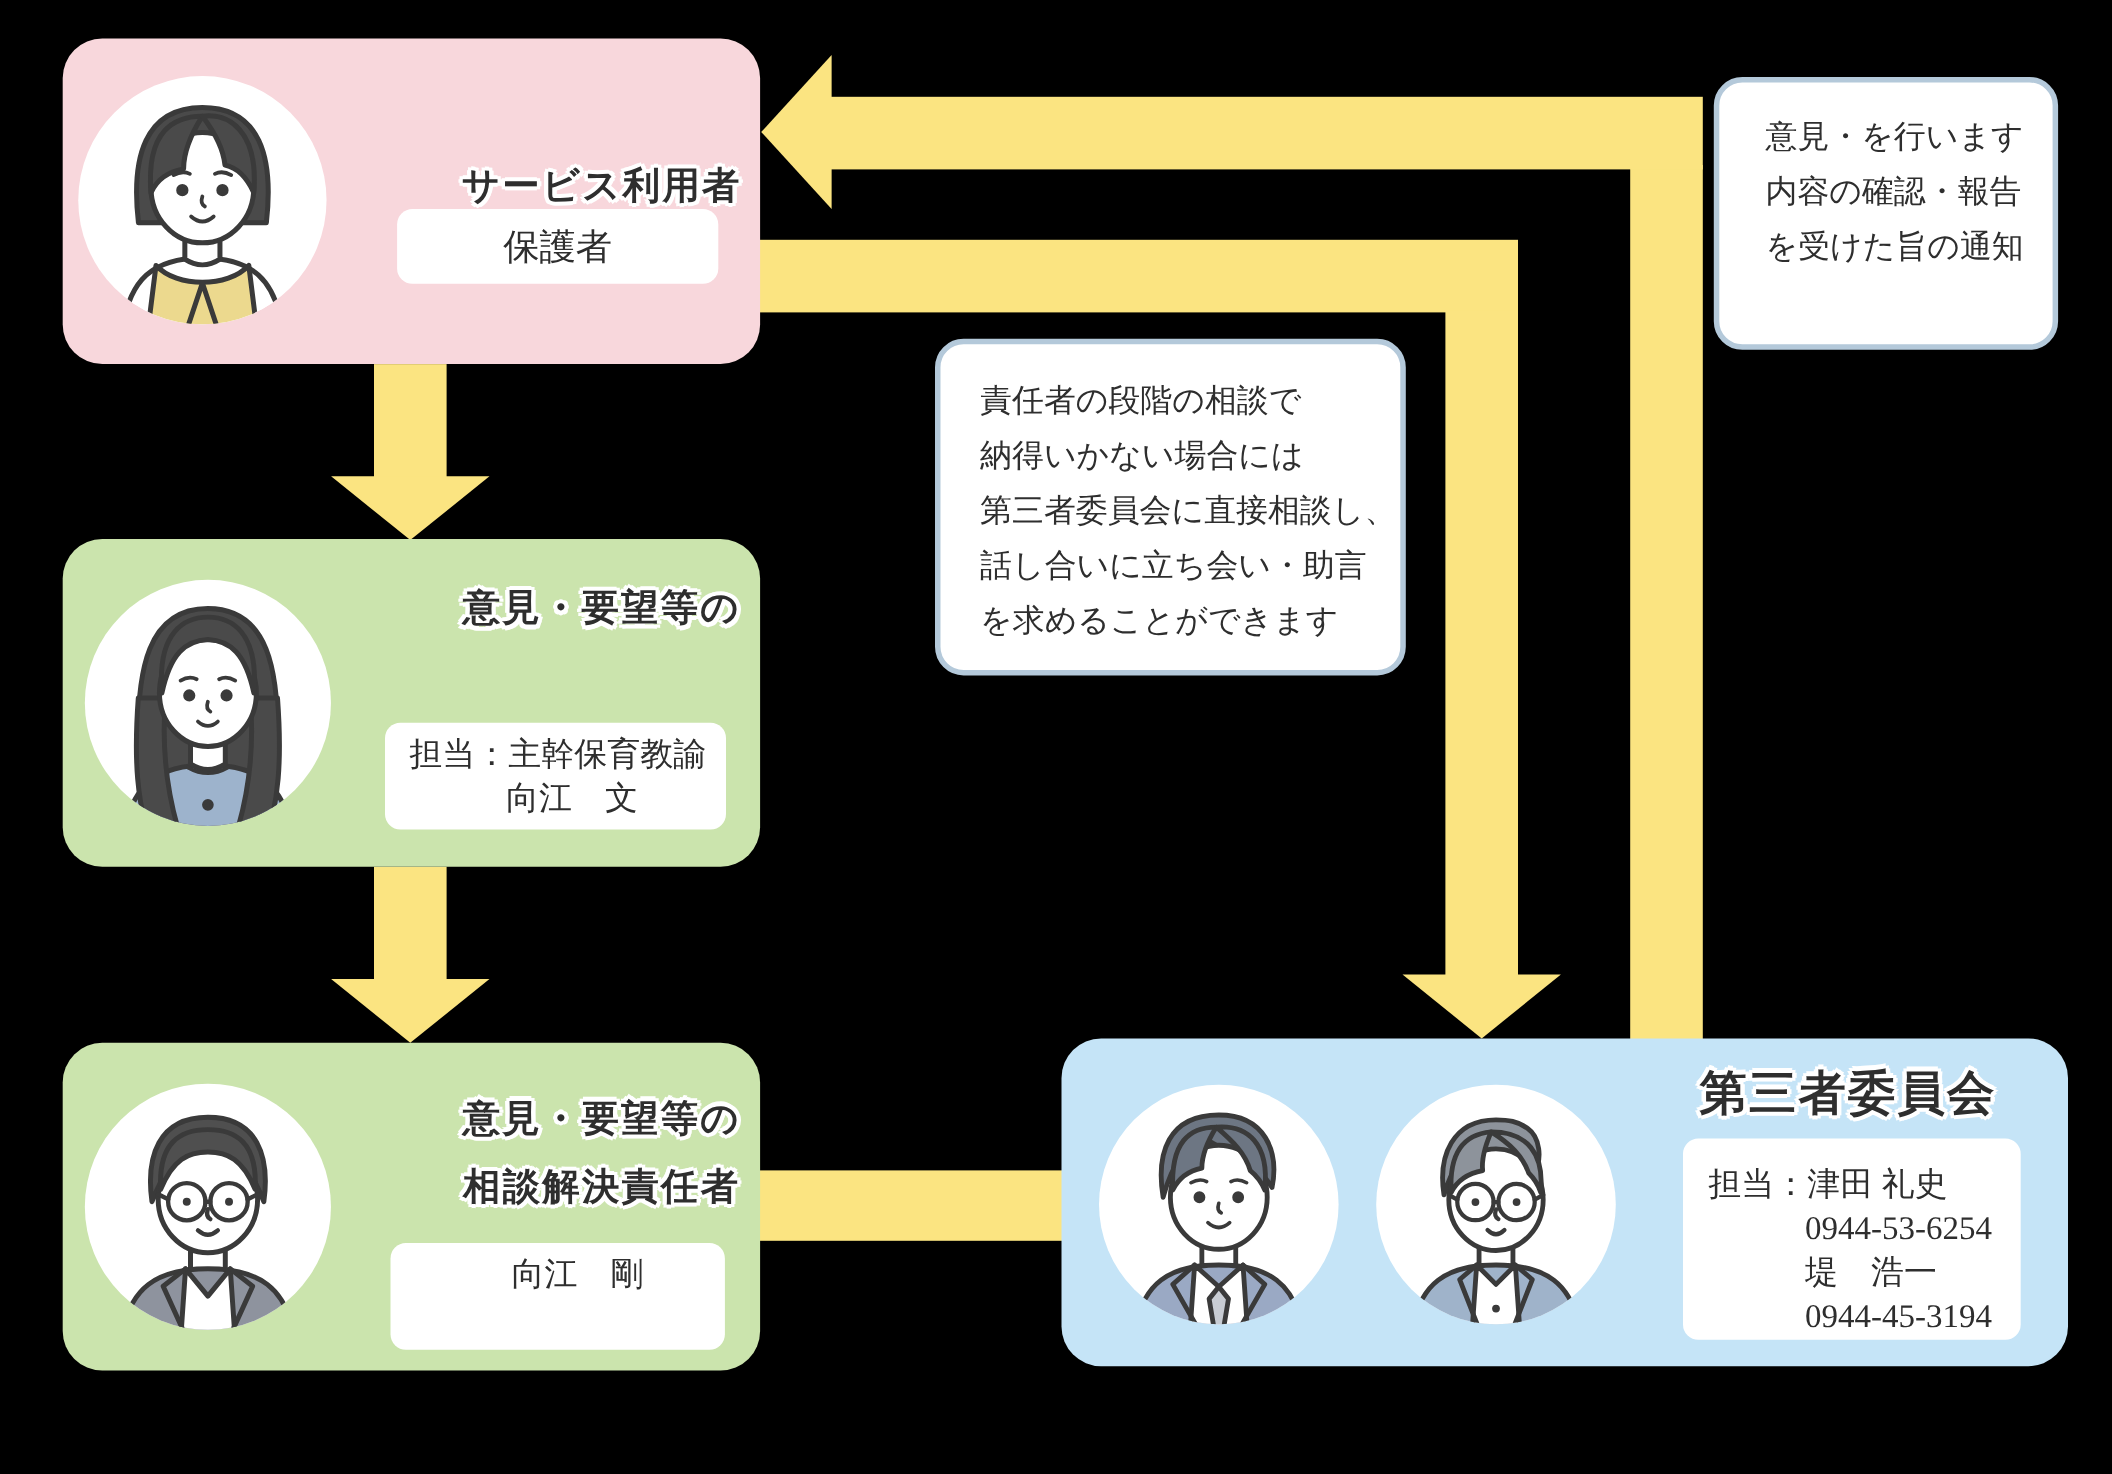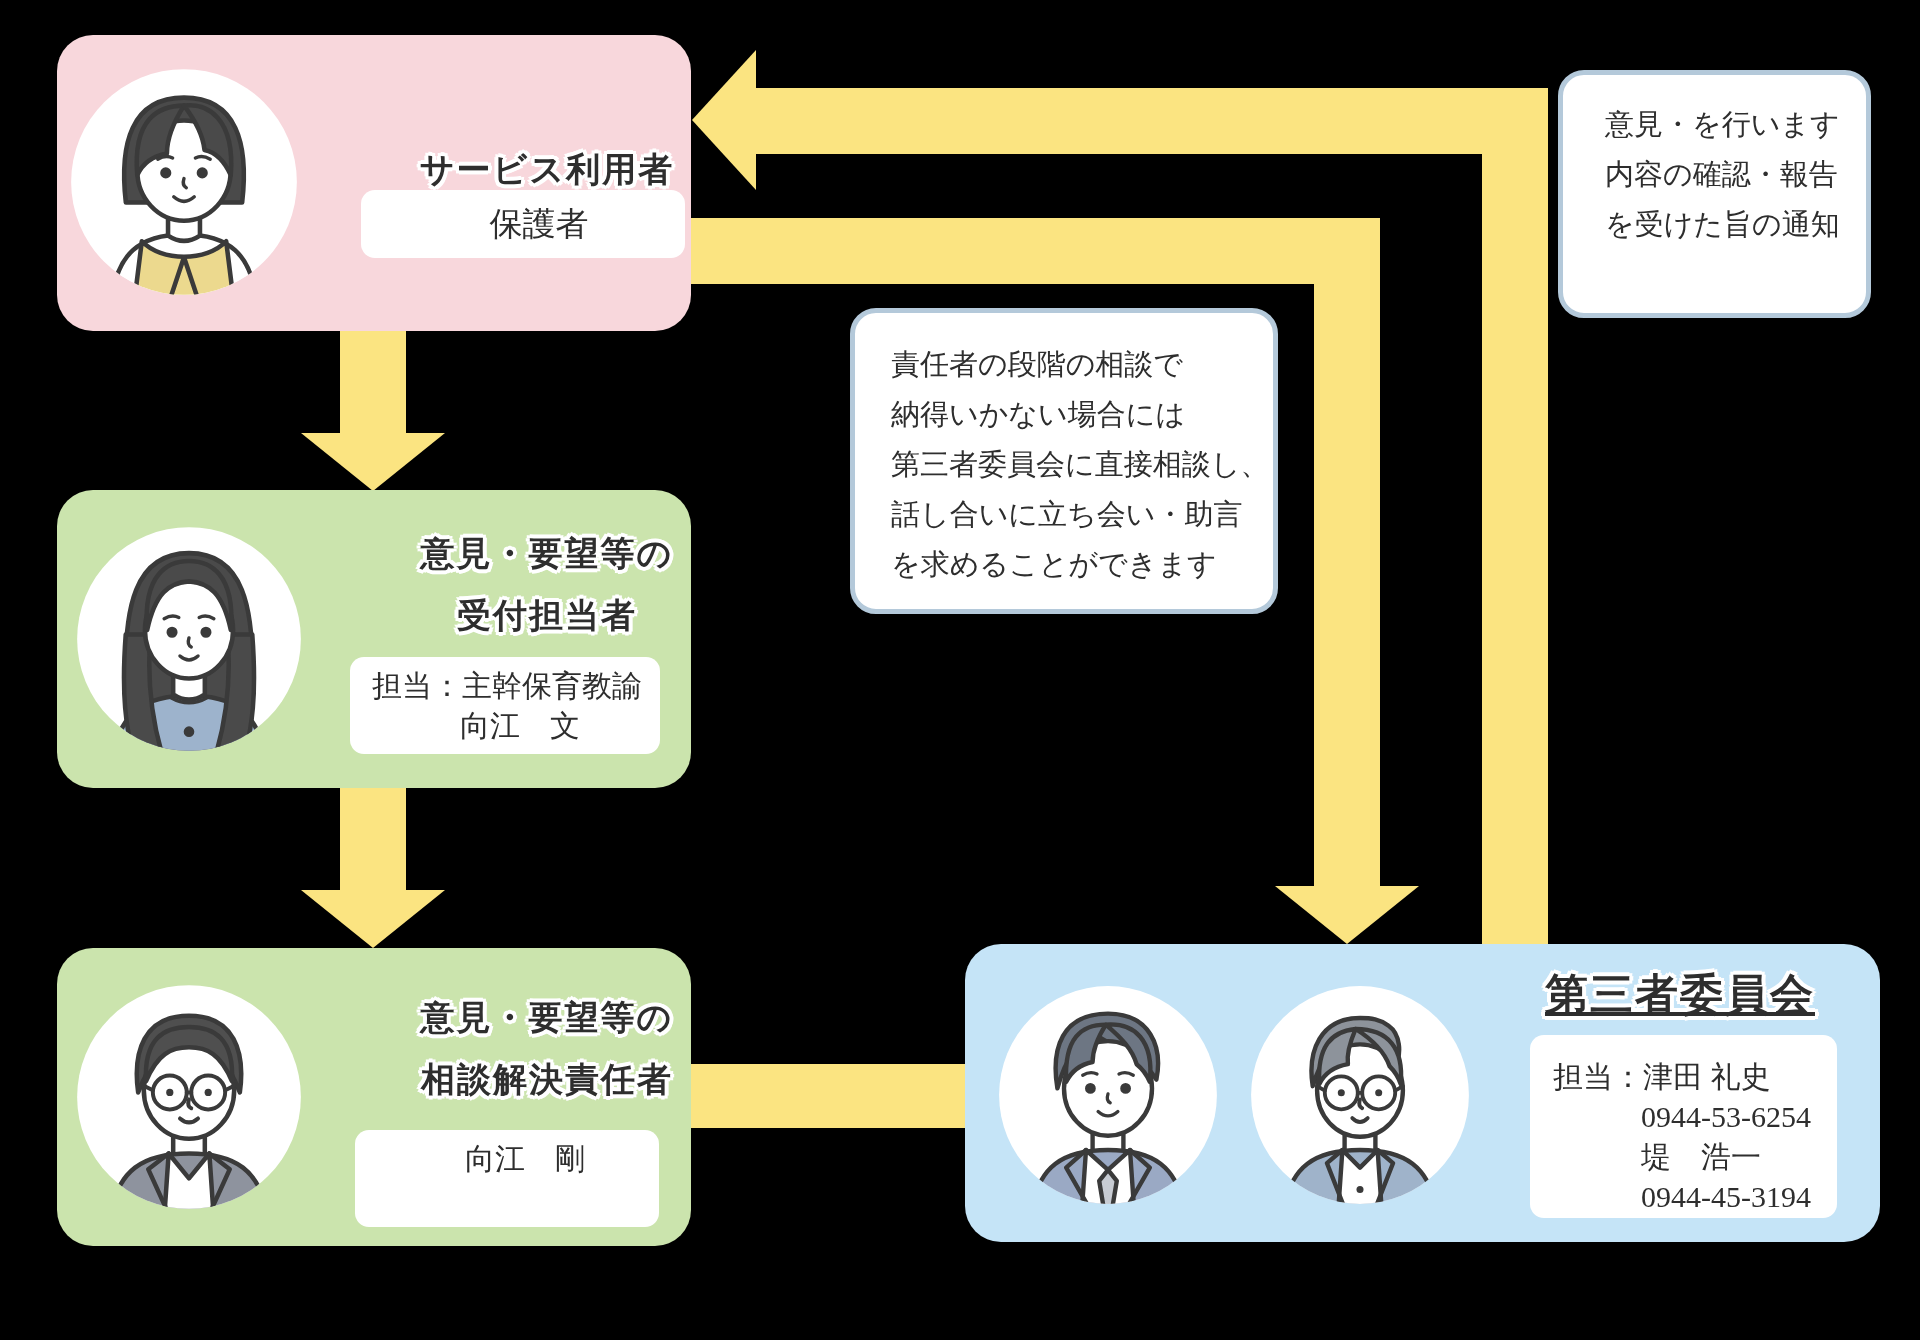--- a/index.html
+++ b/index.html
@@ -35,21 +35,21 @@
   .card.blue{background:var(--box_blue);}
   .title{
     position:absolute;text-align:center;font-weight:bold;
     font-size:34px;letter-spacing:2px;line-height:62px;color:var(--text_dark);
     text-shadow:-3px -3px 0 #fff,3px -3px 0 #fff,-3px 3px 0 #fff,3px 3px 0 #fff,
                  0 -4px 0 #fff,0 4px 0 #fff,-4px 0 0 #fff,4px 0 0 #fff;
     white-space:nowrap;
   }
   .whitelabel{
     position:absolute;background:var(--label_bg);border-radius:14px;
-    font-size:30px;line-height:40px;color:var(--text_dark);padding-left:32px;
+    font-size:30px;line-height:40px;color:var(--text_dark);
   }
   .whitelabel .center{width:100%;text-align:center;}
   .indent{padding-left:88px;}
   .note{
     position:absolute;background:var(--note_bg);
     border:5px solid var(--note_border);border-radius:26px;
     font-size:29px;line-height:50px;color:var(--text_dark);box-sizing:border-box;
   }
   .avatar{position:absolute;}
   .avatar svg{display:block;width:100%;height:100%;}
@@ -134,21 +134,20 @@
             <path d="M109,81 Q115,78 122,82"></path>
             <path d="M100,99 Q98,105 102,107"></path>
             <path d="M92,115 Q100,122 108,115"></path>
             <path d="M84,152 Q100,161 116,152"></path>
             <circle cx="100" cy="182" r="3.2" fill="#3a3a3a"></circle>
           </g>
         </g>
       </svg>
     </div>
     <div class="title" style="left:300px;top:32px;width:380px;">意見・要望等の</div>
-    <div class="title" style="left:300px;top:94px;width:380px;">受付担当者</div>
     <div class="whitelabel" style="left:293px;top:167px;width:310px;height:97px;padding:9px 0 0 22px;box-sizing:border-box;">
       <div>担当：主幹保育教諭</div>
       <div class="indent">向江　文</div>
     </div>
   </div>
 
   <div class="card green" style="left:57px;top:948px;width:634px;height:298px;">
     <div class="avatar" style="left:19px;top:36px;width:226px;height:226px;">
       <svg viewBox="0 0 200 200">
         <defs>
@@ -237,21 +236,21 @@
             <circle cx="117" cy="98" r="15"></circle>
             <path d="M98,98 L102,98 M68,96 L61,92 M132,96 L139,92"></path>
             <circle cx="83" cy="98" r="3.2" fill="#3a3a3a" stroke="none"></circle>
             <circle cx="117" cy="98" r="3.2" fill="#3a3a3a" stroke="none"></circle>
             <path d="M100,104 Q98,110 102,112"></path>
             <path d="M93,121 Q100,128 107,121"></path>
           </g>
         </g>
       </svg>
     </div>
-    <div class="title" style="left:525px;top:19px;width:380px;font-size:43px;text-decoration:underline;">第三者委員会</div>
+    <div class="title" style="left:525px;top:19px;width:380px;font-size:43px;">第三者委員会</div>
     <div class="whitelabel" style="left:565px;top:91px;width:307px;height:183px;padding:22px 0 0 23px;box-sizing:border-box;font-family:Liberation Serif, serif;">
       <div>担当：津田 礼史</div>
       <div class="indent">0944-53-6254</div>
       <div class="indent">堤　浩一</div>
       <div class="indent">0944-45-3194</div>
     </div>
   </div>
 
   <div class="note" style="left:850px;top:308px;width:428px;height:306px;padding:26px 0 0 36px;">
     <div>責任者の段階の相談で</div>

